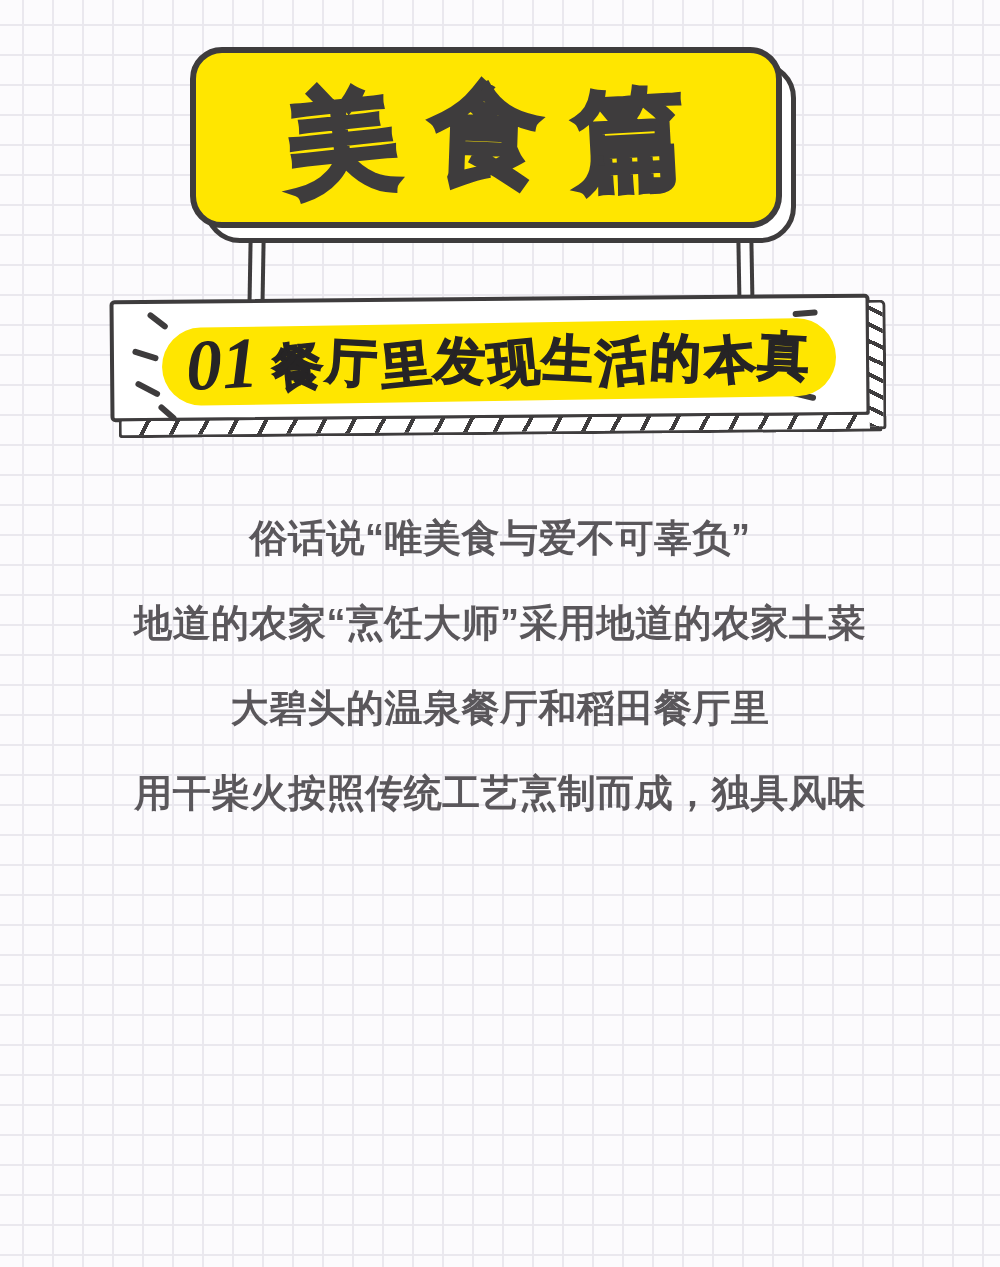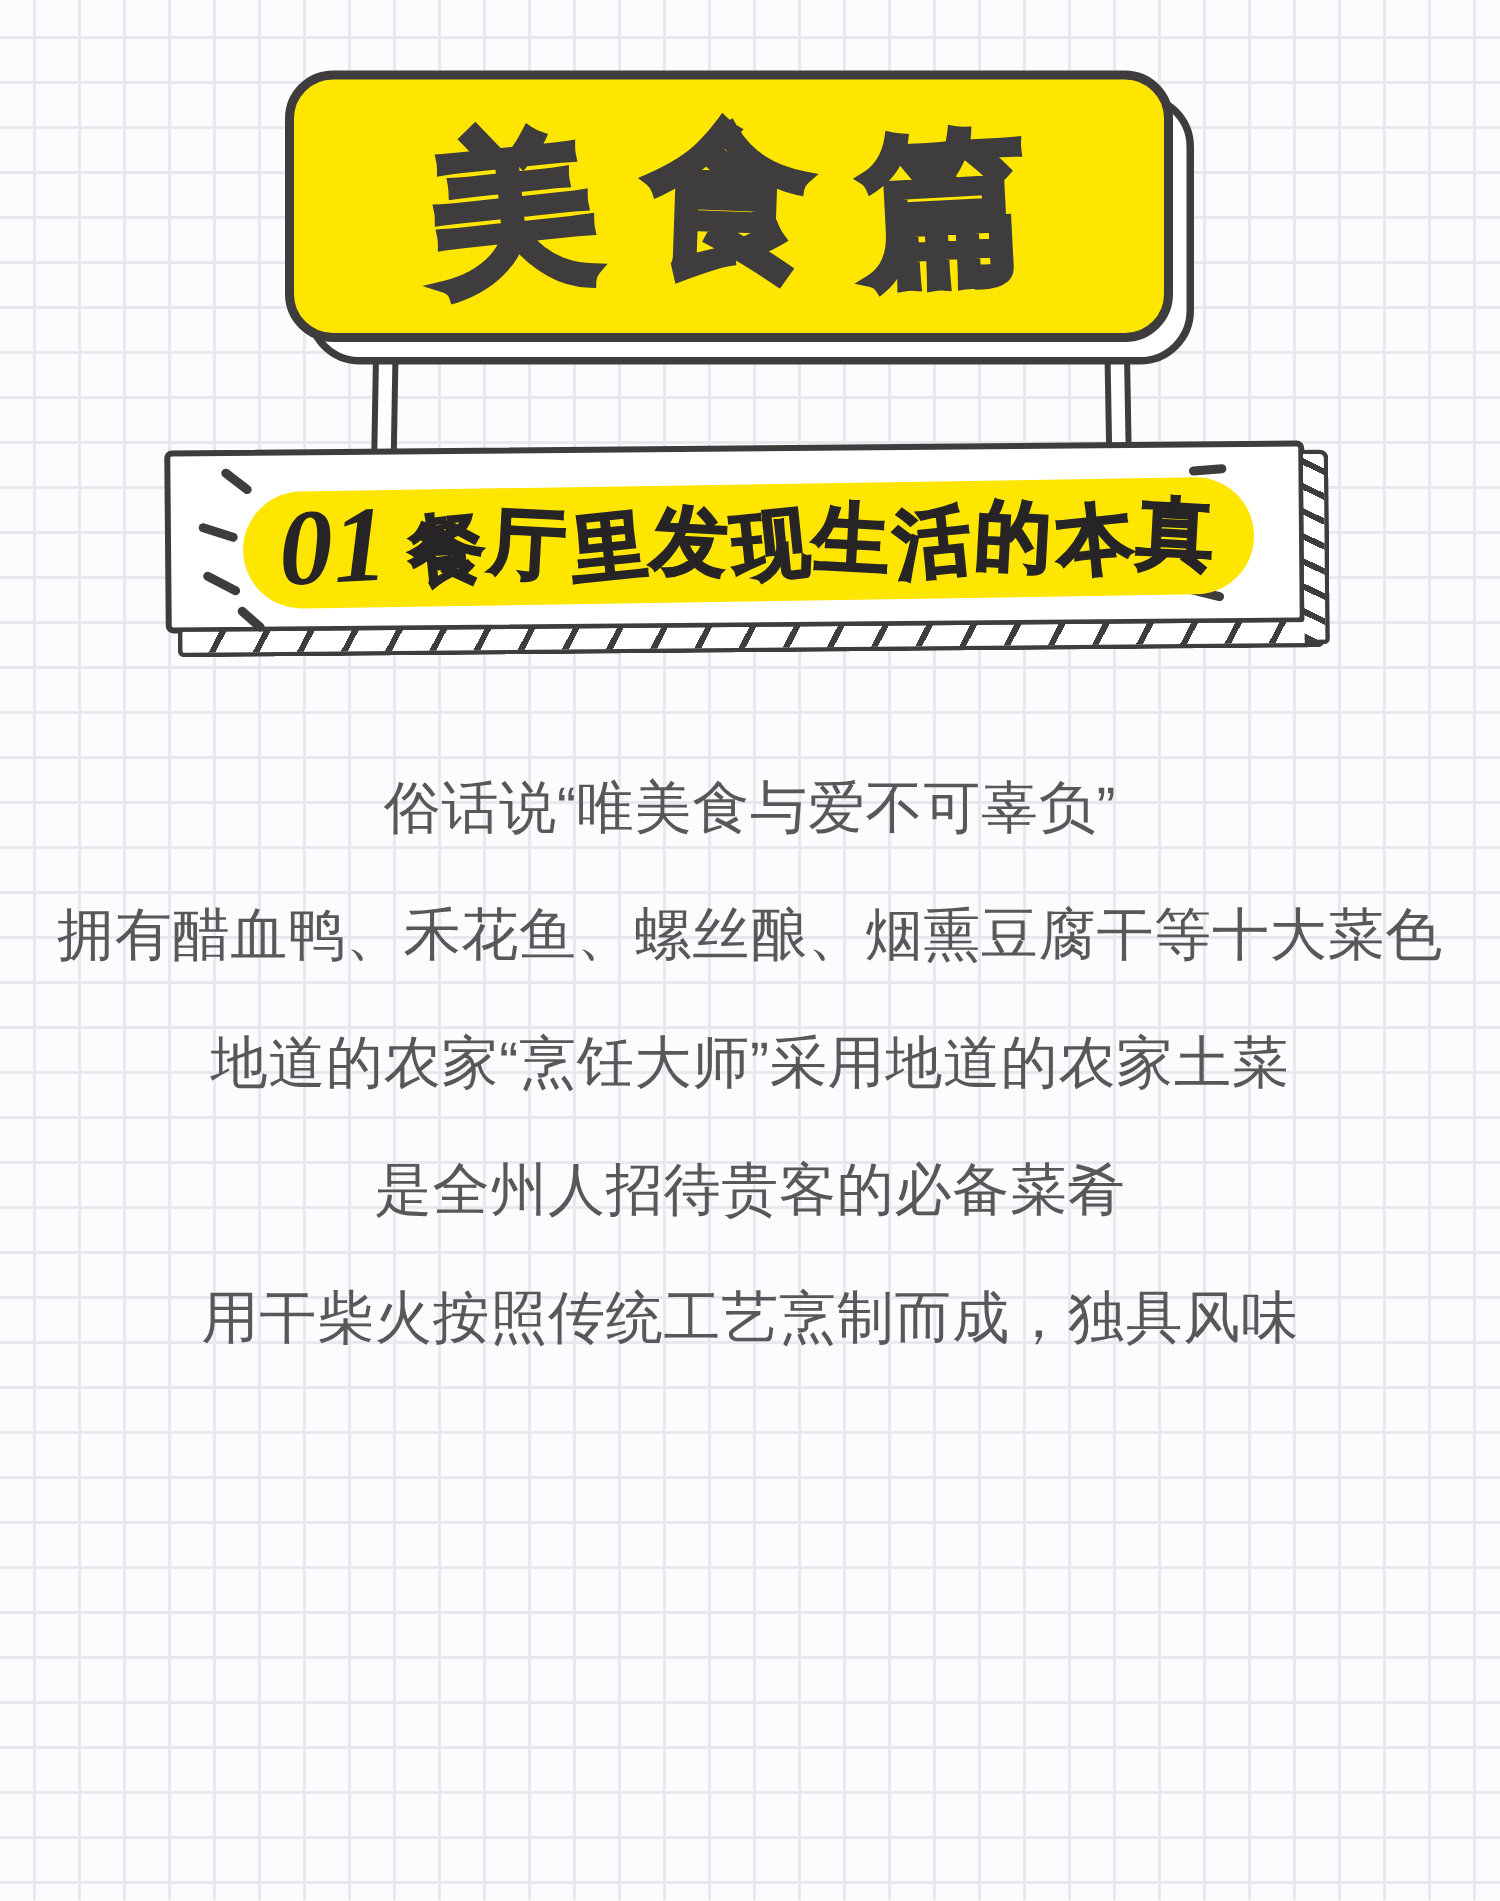--- a/index.html
+++ b/index.html
@@ -152,21 +152,21 @@
     left: 0; top: 496px;
     width: 1000px;
     z-index: 2;
   }
   .body-line {
     height: 85px;
     display: flex;
     align-items: center;
     justify-content: center;
     font-size: 38px;
-    font-weight: normal;
+    font-weight: bold;
     color: #5a575b;
     letter-spacing: 0.5px;
     white-space: nowrap;
   }
 </style>
 </head>
 <body>
 
 <div class="page">
 
@@ -191,19 +191,18 @@
     <span class="dash dash-r3"></span>
 
     <div class="banner-pill">
       <span class="banner-num">01</span>
       <span class="banner-heading"><span>餐</span><span>厅</span><span>里</span><span>发</span><span>现</span><span>生</span><span>活</span><span>的</span><span>本</span><span>真</span></span>
     </div>
   </div>
 
   <div class="body-text">
     <div class="body-line">俗话说“唯美食与爱不可辜负”</div>
-    <div class="body-line">拥有醋血鸭、禾花鱼、螺丝酿、烟熏豆腐干等十大菜色</div>
     <div class="body-line">地道的农家“烹饪大师”采用地道的农家土菜</div>
-    <div class="body-line">是全州人招待贵客的必备菜肴</div>
+    <div class="body-line">大碧头的温泉餐厅和稻田餐厅里</div>
     <div class="body-line">用干柴火按照传统工艺烹制而成，独具风味</div>
   </div>
 
 </div>
 
 </body></html>

